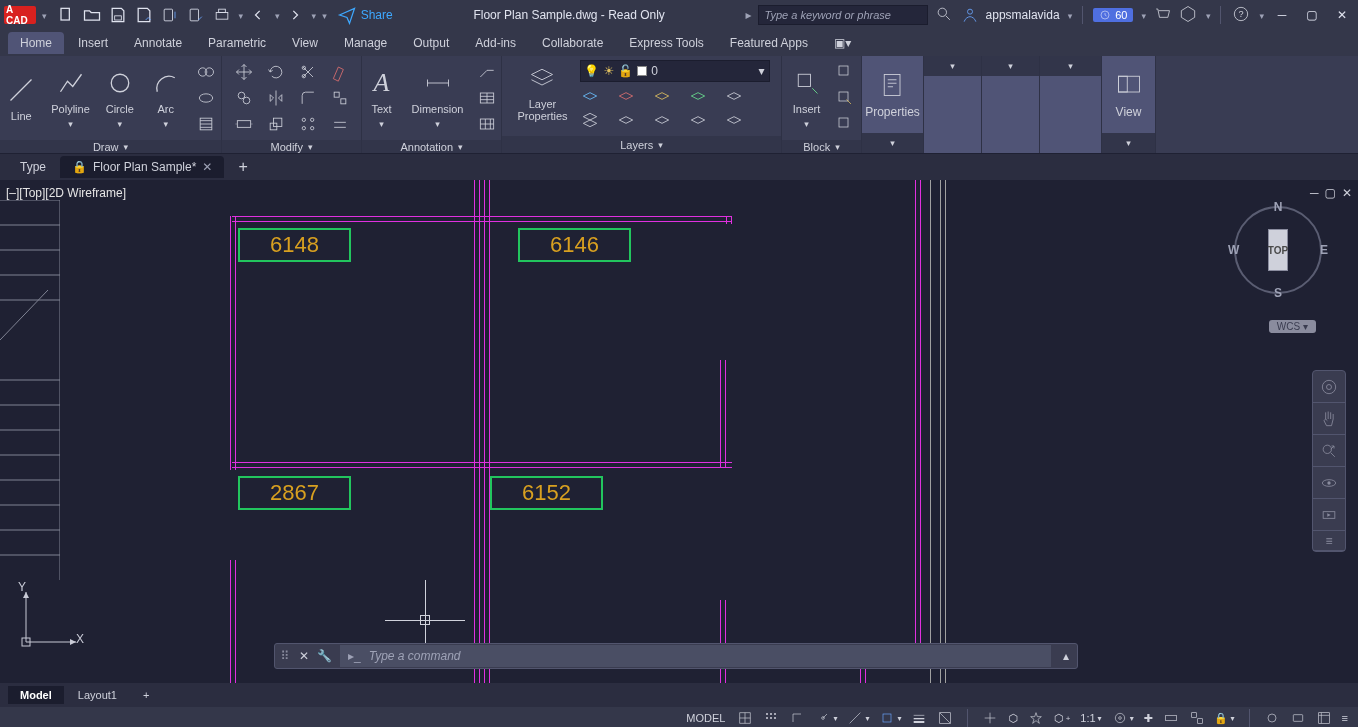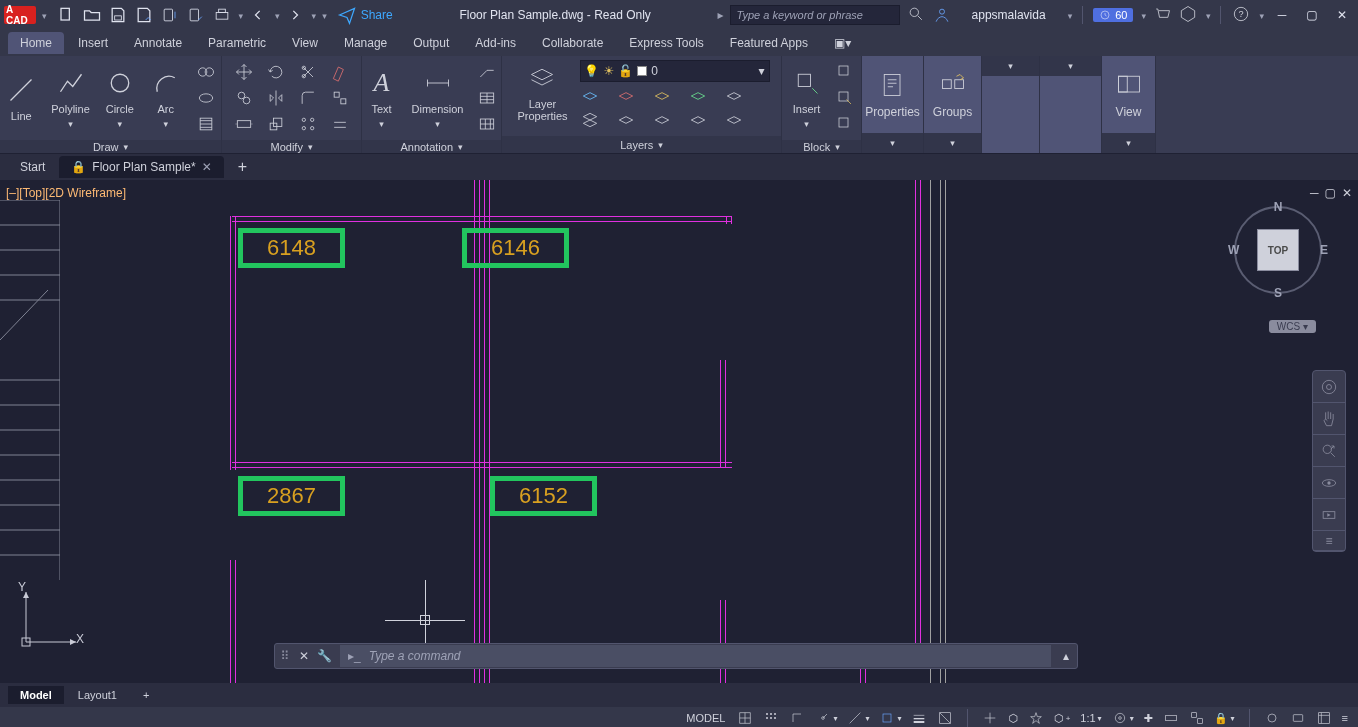--- a/index.html
+++ b/index.html
@@ -5,21 +5,21 @@
 * { margin: 0; padding: 0; box-sizing: border-box; font-family: "Segoe UI", Arial, sans-serif; }
 body { width: 1358px; height: 727px; background: #34374a; color: #cfd1db; overflow: hidden; font-size: 12px; }
 .titlebar { height: 30px; background: #34374a; display: flex; align-items: center; padding: 0 4px; gap: 4px; }
 .app-badge { width: 32px; height: 18px; background: #d8211f; color: #fff; font-size: 10px; font-weight: bold; display: flex; align-items: center; justify-content: center; border-radius: 2px; padding: 0 2px; }
 .qat { display: flex; align-items: center; gap: 4px; margin-left: 4px; }
 .qat-btn { width: 22px; height: 22px; display: flex; align-items: center; justify-content: center; color: #e0e3ef; border-radius: 2px; cursor: pointer; }
 .share-btn { display: flex; align-items: center; gap: 4px; color: #3ea8ff; margin-left: 6px; cursor: pointer; }
 .title-center { flex: 1; text-align: center; color: #e0e3ef; font-size: 12px; }
 .title-right { display: flex; align-items: center; gap: 6px; }
 .search-top { background: #24263a; border: 1px solid #1b1d2e; height: 20px; width: 170px; padding: 0 6px; color: #9ea2b6; font-style: italic; display: flex; align-items: center; font-size: 11px; }
-.user { display: flex; align-items: center; gap: 20px; color: #e0e3ef; cursor: pointer; }
+.user { display: flex; align-items: center; gap: 6px; color: #e0e3ef; cursor: pointer; }
 .trial { background: #4f6fe0; color: #fff; padding: 1px 6px; border-radius: 2px; display: flex; align-items: center; gap: 4px; font-size: 11px; }
 .winctrl { width: 24px; height: 24px; display: flex; align-items: center; justify-content: center; color: #e0e3ef; cursor: pointer; }
 .menubar { height: 26px; background: #34374a; display: flex; align-items: center; padding: 0 8px; gap: 2px; }
 .menu-tab { padding: 4px 12px; color: #cfd1db; cursor: pointer; font-size: 12px; }
 .menu-tab.active { background: #505476; border-top-left-radius: 4px; border-top-right-radius: 4px; }
 .ribbon { height: 98px; background: #393c53; display: flex; border-bottom: 1px solid #1f2133; }
 .panel { border-right: 1px solid #2e3145; display: flex; flex-direction: column; }
 .panel-body { flex: 1; display: flex; align-items: center; justify-content: center; padding: 4px 8px; gap: 6px; }
 .panel-title { height: 20px; display: flex; align-items: center; justify-content: center; font-size: 11px; color: #cfd1db; gap: 5px; background: #32354a; }
 .big-tool { display: flex; flex-direction: column; align-items: center; gap: 4px; color: #cfd1db; cursor: pointer; padding: 2px 4px; }
@@ -27,27 +27,27 @@
 .big-tool .lbl { font-size: 11px; text-align: center; line-height: 1.1; }
 .grid3 { display: grid; grid-template-columns: repeat(3, 28px); grid-auto-rows: 24px; gap: 2px; }
 .grid3 .cell, .grid2 .cell { display: flex; align-items: center; justify-content: center; cursor: pointer; }
 .layer-sel { background: #24263a; border: 1px solid #1b1d2e; height: 22px; width: 190px; display: flex; align-items: center; padding: 0 4px; gap: 4px; color: #cfd1db; }
 .layer-sel .swatch { width: 10px; height: 10px; background: #fff; border: 1px solid #888; }
 .small-panel { background: #505476; }
 .filetabs { height: 26px; background: #2b2d40; display: flex; align-items: center; padding: 0 8px; gap: 2px; }
 .filetab { padding: 4px 12px; color: #cfd1db; display: flex; align-items: center; gap: 6px; cursor: pointer; border-radius: 4px 4px 0 0; }
 .filetab.active { background: #1b1d2e; }
 .canvas-area { position: relative; height: 527px; background: #1f2133; }
-.view-label { position: absolute; top: 6px; left: 6px; color: #fdba74; font-size: 12px; background: rgba(0,0,0,0); }
-.room { position: absolute; border: 5px solid #22c55e; color: #d8a020; font-size: 22px; padding: 2px 24px; font-family: Arial, sans-serif; }
+.view-label { position: absolute; top: 6px; left: 6px; color: #e5e5e5; font-size: 12px; background: rgba(0,0,0,0); }
+.room { position: absolute; border: 2px solid #22c55e; color: #d8a020; font-size: 22px; padding: 2px 30px; font-family: Arial, sans-serif; }
 .wall-h { position: absolute; height: 6px; border-top: 1px solid #e030e0; border-bottom: 1px solid #e030e0; }
 .wall-v { position: absolute; width: 6px; border-left: 1px solid #e030e0; border-right: 1px solid #e030e0; }
 .thin-v { position: absolute; width: 1px; background: #a0a0a0; }
 .viewcube { position: absolute; top: 20px; right: 30px; width: 100px; height: 100px; display: flex; align-items: center; justify-content: center; }
-.cube-face { width: 42px; height: 42px; background: #cfd1db; color: #4a4a4a; display: flex; align-items: center; justify-content: center; font-size: 10px; font-weight: bold; border: 1px solid #8a8c9e; }
+.cube-face { width: 20px; height: 42px; background: #cfd1db; color: #4a4a4a; display: flex; align-items: center; justify-content: center; font-size: 10px; font-weight: bold; border: 1px solid #8a8c9e; }
 .cube-dir { position: absolute; color: #9ea2b6; font-size: 12px; font-weight: bold; }
 .wcs-badge { position: absolute; top: 140px; right: 42px; background: #8a8c9e; color: #3a3c50; padding: 1px 8px; border-radius: 3px; font-size: 10px; }
 .navbar-right { position: absolute; top: 190px; right: 12px; width: 34px; background: #3a3c50; border: 1px solid #52556e; border-radius: 4px; display: flex; flex-direction: column; }
 .navbar-right .nb { height: 32px; display: flex; align-items: center; justify-content: center; color: #8a8c9e; border-bottom: 1px solid #52556e; cursor: pointer; }
 .ucs-icon { position: absolute; bottom: 50px; left: 14px; color: #c8cad6; font-size: 12px; }
 .cursor-cross { position: absolute; left: 385px; top: 400px; width: 80px; height: 80px; }
 .cursor-cross::before { content: ""; position: absolute; left: 0; right: 0; top: 50%; border-top: 1px solid #d0d2dc; }
 .cursor-cross::after { content: ""; position: absolute; top: 0; bottom: 0; left: 50%; border-left: 1px solid #d0d2dc; }
 .cursor-box { position: absolute; left: 50%; top: 50%; width: 10px; height: 10px; border: 1px solid #d0d2dc; transform: translate(-50%, -50%); }
 .cmdline { position: absolute; bottom: 38px; left: 274px; right: 280px; height: 26px; background: #3a3c50; display: flex; align-items: center; border: 1px solid #52556e; border-radius: 3px; }
@@ -491,28 +491,20 @@
           <rect x="6" y="4" width="18" height="24" fill="none" stroke="#cfd1db"></rect>
           <path d="M10 10h10M10 14h10M10 18h6" stroke="#cfd1db"></path>
         </svg>
         <div class="lbl">Properties</div>
       </div>
     <div class="panel-title">
         <span style="font-size:9px">▾</span>
       </div>
   </div>
   <div class="panel small-panel collapsed" style="width:58px">
-    <div class="panel-body">
-        <svg class="ico-lg" viewBox="0 0 32 32">
-          <rect x="4" y="10" width="10" height="10" fill="none" stroke="#cfd1db"></rect>
-          <rect x="18" y="10" width="10" height="10" fill="none" stroke="#cfd1db"></rect>
-          <path d="M20 6l4-2 4 4-4 2" fill="none" stroke="#e0c060"></path>
-        </svg>
-        <div class="lbl">Groups</div>
-      </div>
     <div class="panel-title">
         <span style="font-size:9px">▾</span>
       </div>
   </div>
   <div class="panel small-panel collapsed" style="width:58px">
     <div class="panel-title">
         <span style="font-size:9px">▾</span>
       </div>
   </div>
   <div class="panel small-panel collapsed" style="width:62px">
@@ -528,21 +520,21 @@
         </svg>
         <div class="lbl">View</div>
       </div>
     <div class="panel-title">
         <span style="font-size:9px">▾</span>
       </div>
   </div>
 </div>
 
 <div class="filetabs">
-  <div class="filetab">Start</div>
+  <div class="filetab">Type</div>
   <div class="filetab active">
     <span>🔒</span>
     <span>Floor Plan Sample*</span>
     <span style="color:#9ea2b6">✕</span>
   </div>
   <div class="filetab" style="font-size:16px">+</div>
 </div>
 
 <div class="canvas-area">
   <div class="view-label">[–][Top][2D Wireframe]</div>
@@ -585,21 +577,21 @@
           <line x1="0" y1="280" x2="60" y2="280"></line>
           <line x1="0" y1="305" x2="60" y2="305"></line>
       <line x1="0" y1="330" x2="60" y2="330"></line>
           <line x1="0" y1="355" x2="60" y2="355"></line>
           <line x1="60" y1="0" x2="60" y2="380"></line>
     </g>
       </svg>
   </div>
 
   <div class="room" style="left:238px;top:48px">6148</div>
-  <div class="room" style="left:462px;top:48px">6146</div>
+  <div class="room" style="left:518px;top:48px">6146</div>
   <div class="room" style="left:238px;top:296px">2867</div>
   <div class="room" style="left:490px;top:296px">6152</div>
 
   <div class="viewcube">
     <div style="position:absolute;inset:6px;border:2px solid #5a5d72;border-radius:50%"></div>
     <div class="cube-face">TOP</div>
     <div class="cube-dir" style="top:0;left:50%;transform:translateX(-50%)">N</div>
     <div class="cube-dir" style="right:0;top:50%;transform:translateY(-50%)">E</div>
     <div class="cube-dir" style="bottom:0;left:50%;transform:translateX(-50%)">S</div>
     <div class="cube-dir" style="left:0;top:50%;transform:translateY(-50%)">W</div>

